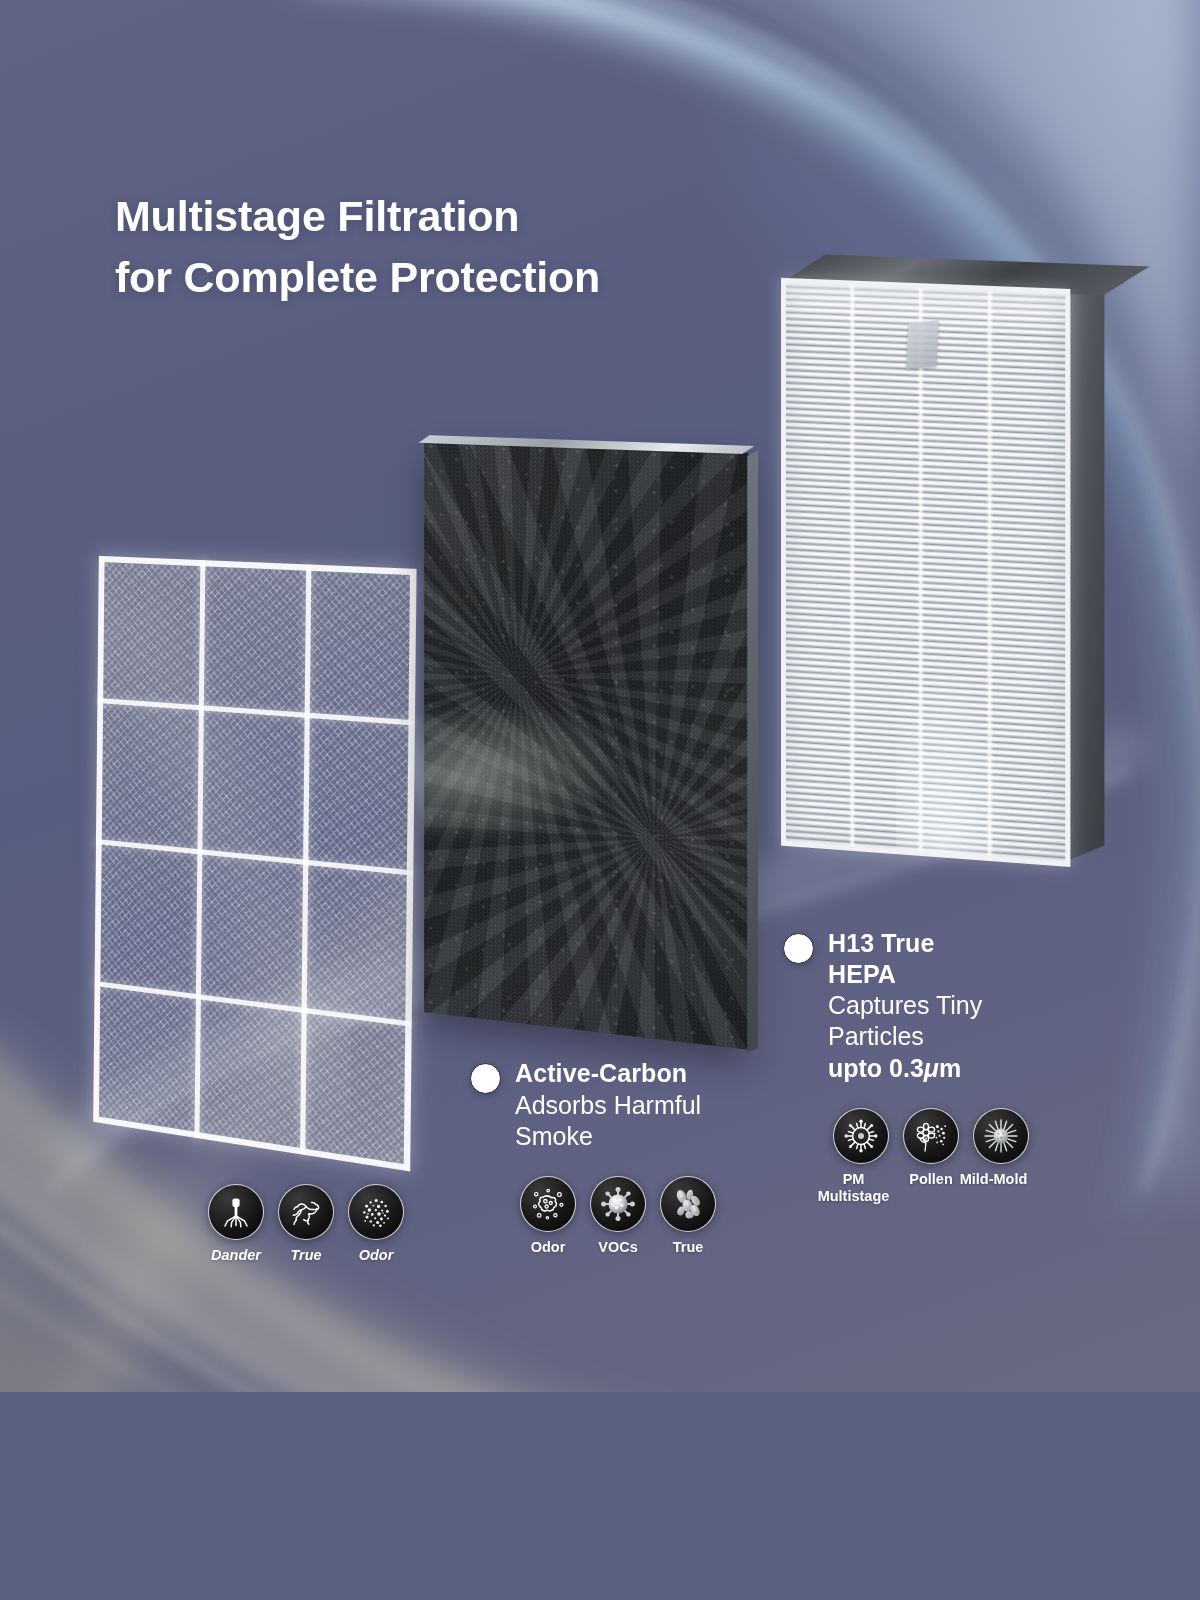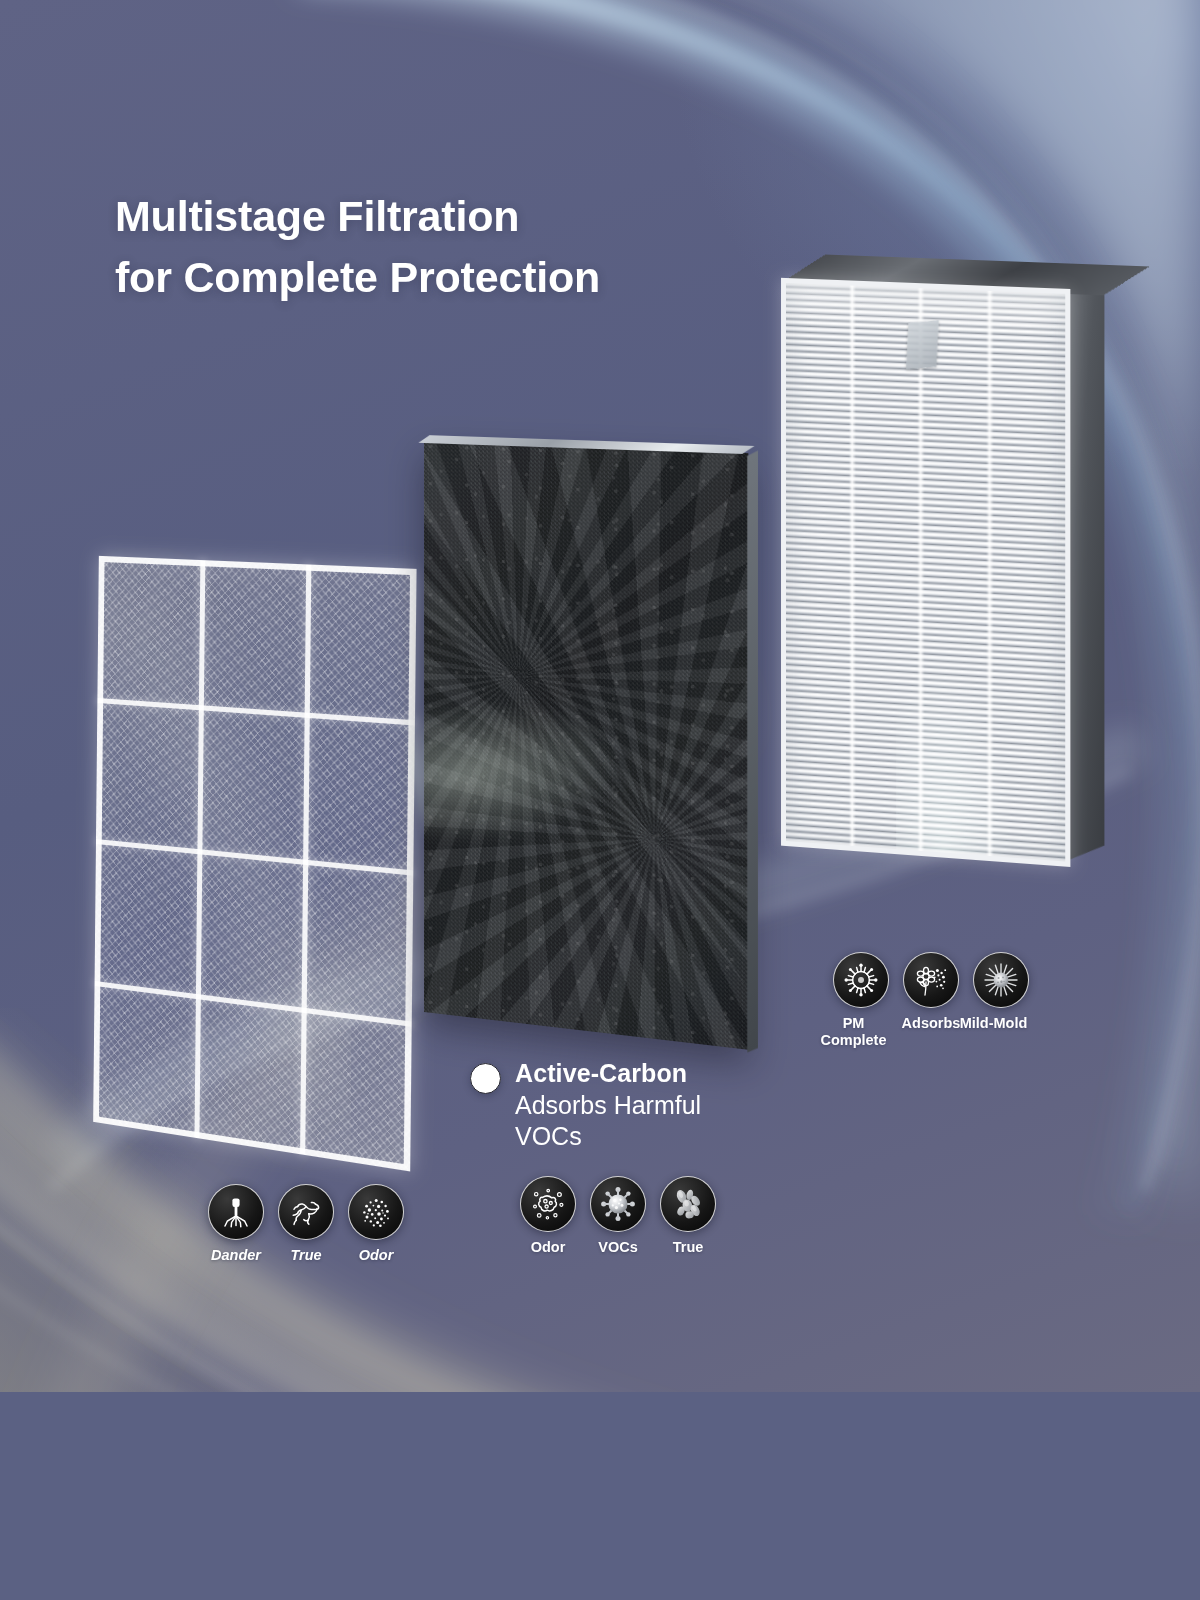--- a/index.html
+++ b/index.html
@@ -283,20 +283,30 @@
     <div class="pleats"></div>
     <div class="seam" style="left:23%"></div>
     <div class="seam" style="left:47.5%"></div>
     <div class="seam" style="left:72%"></div>
     <div class="tag"></div>
     <div class="tealglow"></div>
     <div class="outer-frame"></div>
   </div>
 
   <div class="callout" style="left:783px; top:928px;">
+    <div class="callout-head">
+      <div class="bullet"></div>
+      <div class="callout-text">
+        <div class="callout-title">H13 True
+HEPA</div>
+        <div class="callout-sub">Captures Tiny
+Particles</div>
+        <div class="callout-emph"><span>upto 0.3</span><span class="mu">μ</span><span>m</span></div>
+      </div>
+    </div>
     <div class="icon-row" style="margin-left:50px; margin-top:24px;">
 
       <div class="icon-cell">
         <div class="icon-disc">
           <svg viewBox="0 0 40 40">
             <g stroke="#ffffff" stroke-width="1.5" fill="none">
               <circle cx="20" cy="20" r="8.4"></circle>
               <circle cx="20" cy="20" r="3" fill="#ffffff" stroke="none" opacity=".75"></circle>
               <g stroke-linecap="round">
                 <path d="M20 11.6 L20 6.4"></path>
@@ -321,21 +331,21 @@
               <circle cx="5.2" cy="20" r="1.7" fill="#ffffff" stroke="none"></circle>
               <circle cx="34.8" cy="20" r="1.7" fill="#ffffff" stroke="none"></circle>
               <circle cx="9.4" cy="9.4" r="1.5" fill="#ffffff" stroke="none"></circle>
               <circle cx="30.6" cy="30.6" r="1.5" fill="#ffffff" stroke="none"></circle>
               <circle cx="30.6" cy="9.4" r="1.5" fill="#ffffff" stroke="none"></circle>
               <circle cx="9.4" cy="30.6" r="1.5" fill="#ffffff" stroke="none"></circle>
             </g>
           </svg>
         </div>
         <div class="icon-label wide">PM
-Complete</div>
+Multistage</div>
       </div>
 
       <div class="icon-cell">
         <div class="icon-disc">
           <svg viewBox="0 0 40 40">
             <g stroke="#ffffff" stroke-width="1.3" fill="none">
               <path d="M15 22 C15 28 14.5 32 14 35" stroke-linecap="round"></path>
               <path d="M14.6 27 C11.5 26 9.6 24.4 8.8 22.4 C11.8 22 13.8 23.6 14.6 26"></path>
               <circle cx="15" cy="16.6" r="3.1"></circle>
               <g>
@@ -356,21 +366,21 @@
                 <circle cx="33.2" cy="21.8" r="1.1"></circle>
               <circle cx="25.4" cy="21.6" r="0.9"></circle>
                 <circle cx="30.2" cy="25.2" r="1.3"></circle>
               <circle cx="26.2" cy="26.4" r="0.9"></circle>
                 <circle cx="34.2" cy="10.2" r="0.9"></circle>
               <circle cx="23.8" cy="17.4" r="0.8"></circle>
                 <circle cx="32.0" cy="28.4" r="0.8"></circle>
             </g>
           </svg>
         </div>
-        <div class="icon-label">Adsorbs</div>
+        <div class="icon-label">Pollen</div>
       </div>
 
       <div class="icon-cell">
         <div class="icon-disc">
           <svg viewBox="0 0 40 40">
             <defs>
               <radialGradient id="moldCore" cx="40%" cy="36%" r="62%">
                 <stop offset="0%" stop-color="#ffffff"></stop>
                 <stop offset="55%" stop-color="#c9ccd0"></stop>
                 <stop offset="100%" stop-color="#8d9196"></stop>
@@ -408,21 +418,21 @@
       </div>
     </div>
   </div>
 
   <div class="callout" style="left:470px; top:1058px;">
     <div class="callout-head">
       <div class="bullet"></div>
       <div class="callout-text">
         <div class="callout-title">Active-Carbon</div>
         <div class="callout-sub">Adsorbs Harmful
-VOCs</div>
+Smoke</div>
       </div>
     </div>
     <div class="icon-row" style="margin-left:50px; margin-top:24px;">
 
       <div class="icon-cell">
         <div class="icon-disc">
           <svg viewBox="0 0 40 40">
             <path d="M14.6 13.4 C17.6 11.4 21.4 11.8 23.8 13.8 C26.6 12.6 28.4 15.2 27.2 17.4
                      C29.4 19 28.6 22.4 26.2 23.2 C25.6 26.4 21.8 27.8 19.2 26.2
                      C16.6 28 13.2 26.2 13 23.2 C10.4 22.4 9.8 18.8 12.2 17.2

